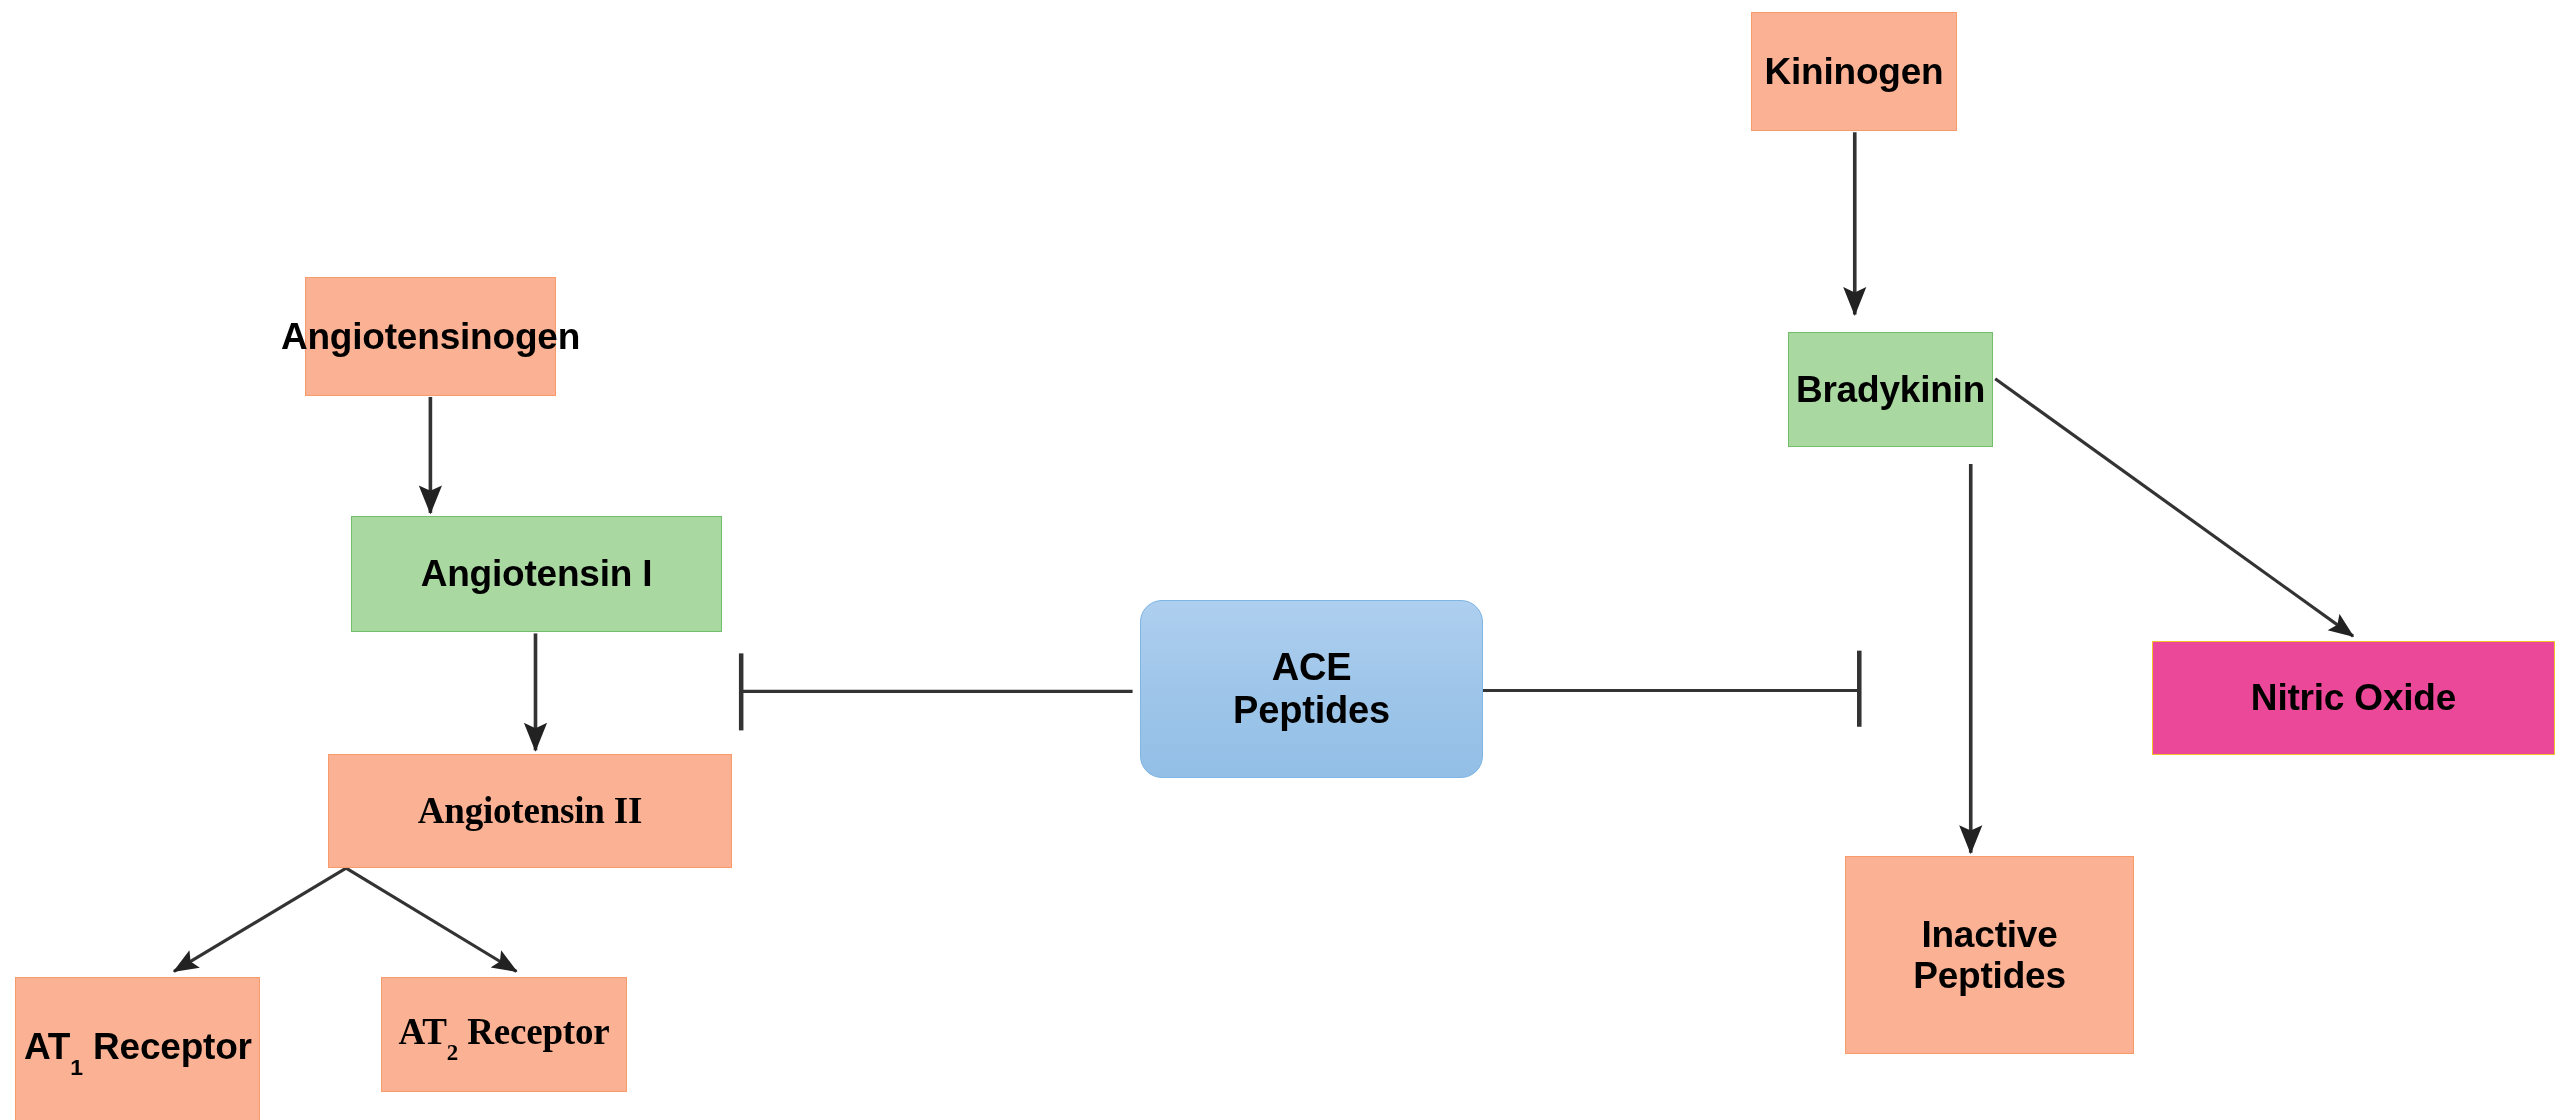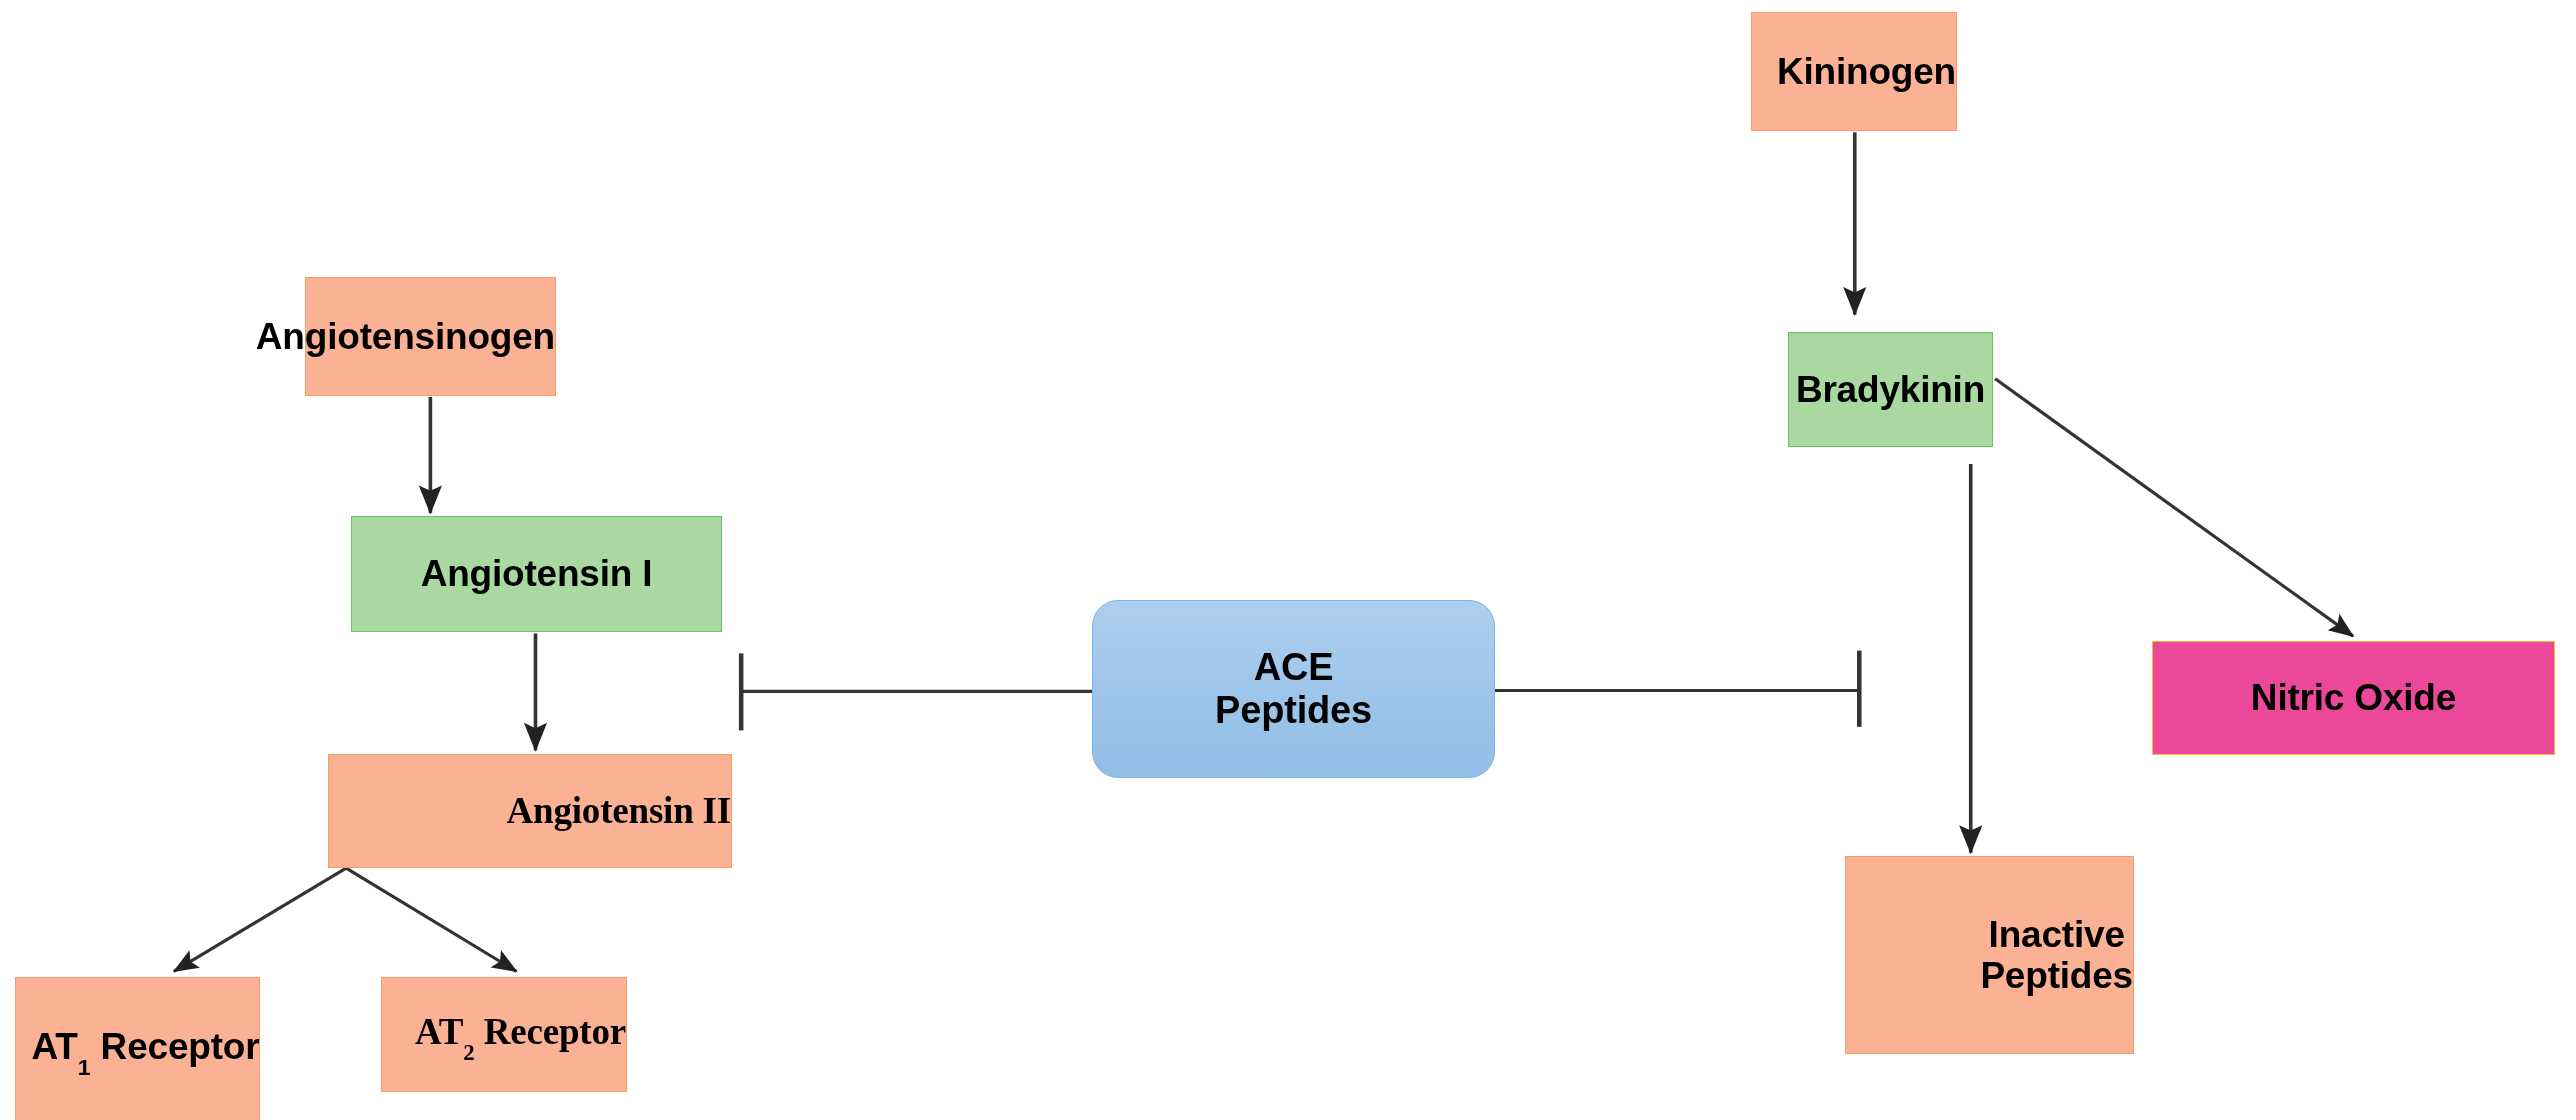--- a/index.html
+++ b/index.html
@@ -26,21 +26,20 @@
     text-align: center;
     font-weight: bold;
     color: #000000;
     line-height: 1.12;
     letter-spacing: -0.2px;
     white-space: nowrap;
   }
   .node-orange {
     background: #FBB294;
     border: 1.8px solid #F79B6B;
-    justify-content: flex-end;
   }
   .node-green {
     background: #A9D9A0;
     border: 1.8px solid #71BE6B;
   }
   .node-yellow {
     background: #ec4899;
     border: 1.8px solid #F3C22B;
     align-items: center;
   }
@@ -137,21 +136,21 @@
   </div>
 
   <div class="node node-orange" style="left:15.4px; top:977px; width:245px; height:146px; font-size:37px;">
     <span><span>AT</span><span class="sub">1</span><span> Receptor</span></span>
   </div>
 
   <div class="node node-orange" style="left:381px; top:977px; width:246px; height:115px; font-size:37px;font-family:Liberation Serif, serif;">
     <span><span>AT</span><span class="sub">2</span><span> Receptor</span></span>
   </div>
 
-  <div class="node node-blue" style="left:1092px; top:600px; width:403px; height:178px; font-size:38px;border-radius:26px;">
+  <div class="node node-blue" style="left:1140px; top:600px; width:343px; height:178px; font-size:38px;">
     <span class="lines">
       <span>ACE</span>
       <span>Peptides</span>
     </span>
   </div>
 
   <div class="node node-orange" style="left:1751px; top:11.8px; width:206px; height:119px; font-size:37px;">
     <span>Kininogen</span>
   </div>
 

